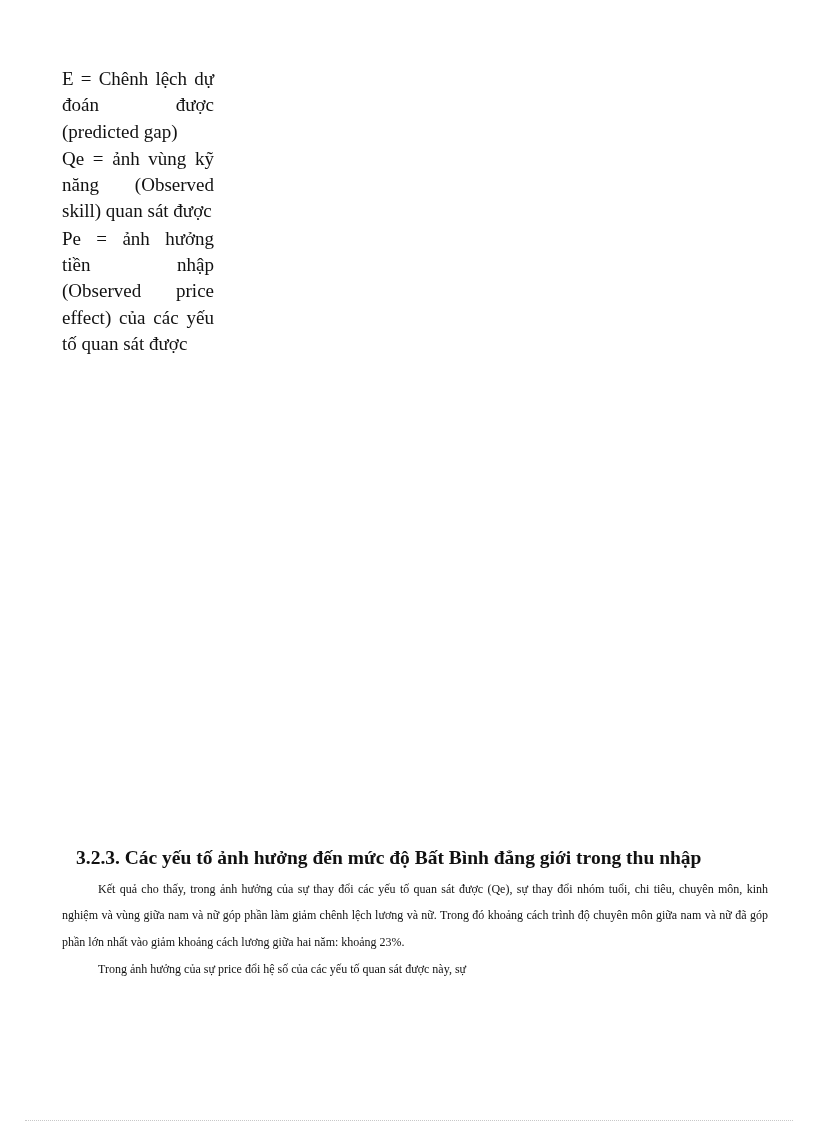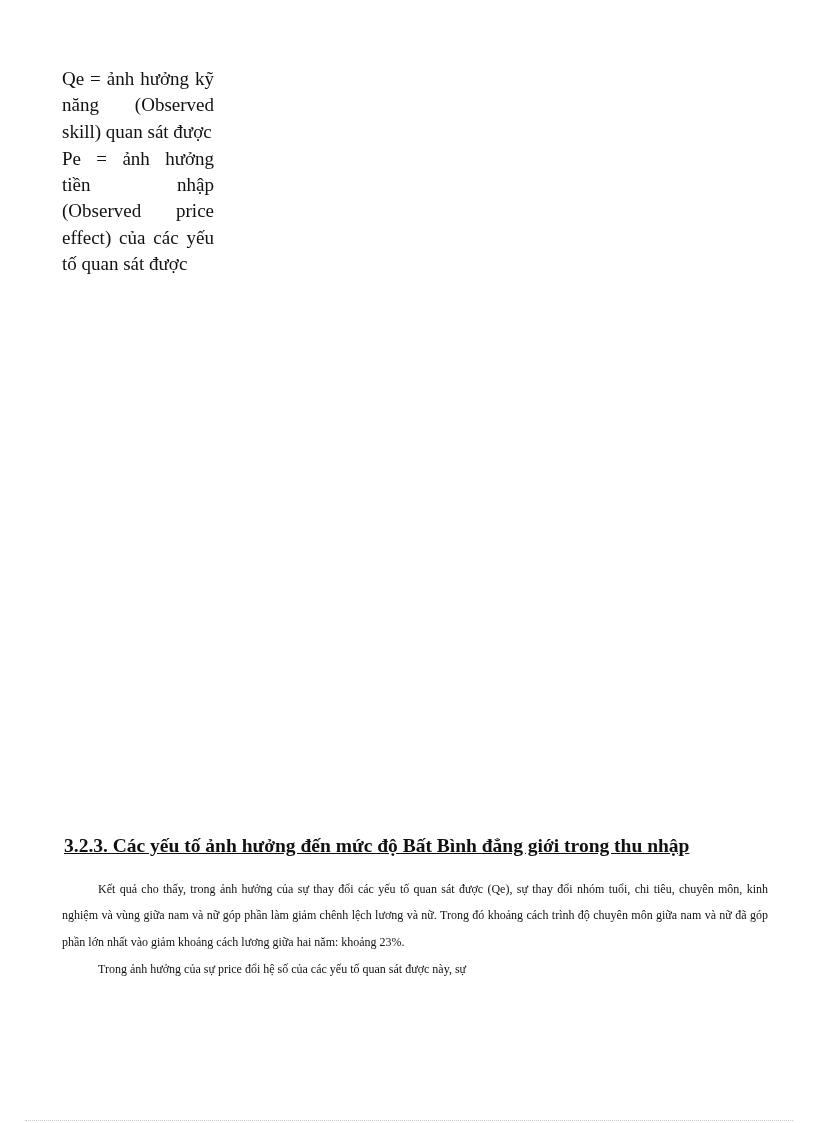--- a/index.html
+++ b/index.html
@@ -37,23 +37,22 @@
       word-spacing: 0px;
     }
     .section-heading {
       position: absolute;
       left: 62px;
       top: 830px;
       width: 720px;
       font-size: 19.5px;
       font-weight: bold;
       line-height: 28px;
-      margin: 2px;
+      margin: 14px;
       white-space: nowrap;
-      text-decoration: underline;
     }
     .body-text {
       position: absolute;
       left: 62px;
       top: 876px;
       width: 706px;
     }
     .para {
       font-size: 12px;
       line-height: 26.3px;
@@ -69,21 +68,22 @@
       height: 0;
       border-top: 1px dotted #c8c8c8;
     }
   </style>
 </head>
 <body>
 
 <div class="page">
 
   <div class="defs-column">
-    <p class="def-item">Qe = ảnh hưởng kỹ năng (Observed skill) quan sát được</p>
+    <p class="def-item">E = Chênh lệch dự đoán được (predicted gap)</p>
+    <p class="def-item">Qe = ảnh vùng kỹ năng (Observed skill) quan sát được</p>
     <p class="def-item">Pe = ảnh hưởng tiền nhập (Observed price effect) của các yếu tố quan sát được</p>
   </div>
 
   <h3 class="section-heading">3.2.3. Các yếu tố ảnh hưởng đến mức độ Bất Bình đẳng giới trong thu nhập</h3>
 
   <div class="body-text">
     <p class="para">Kết quả cho thấy, trong ảnh hưởng của sự thay đổi các yếu tố quan sát được (Qe), sự thay đổi nhóm tuổi, chi tiêu, chuyên môn, kinh nghiệm và vùng giữa nam và nữ góp phần làm giảm chênh lệch lương và nữ. Trong đó khoảng cách trình độ chuyên môn giữa nam và nữ đã góp phần lớn nhất vào giảm khoảng cách lương giữa  hai năm: khoảng 23%.</p>
     <p class="para">Trong ảnh hưởng của sự price đổi hệ số của các yếu tố quan sát được này, sự</p>
   </div>
 

